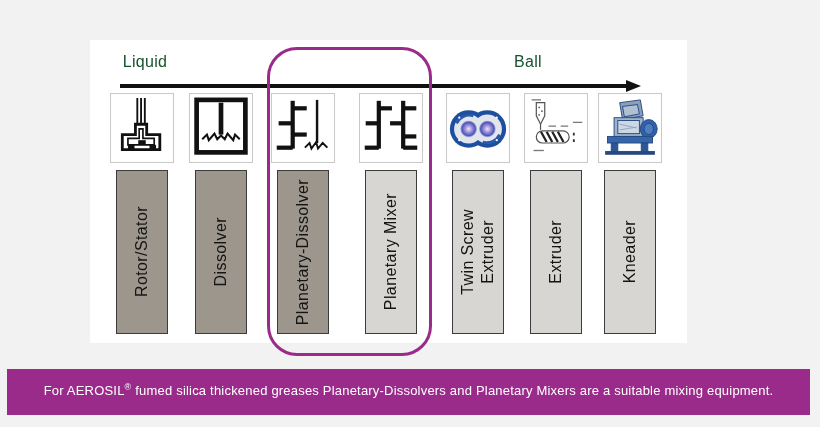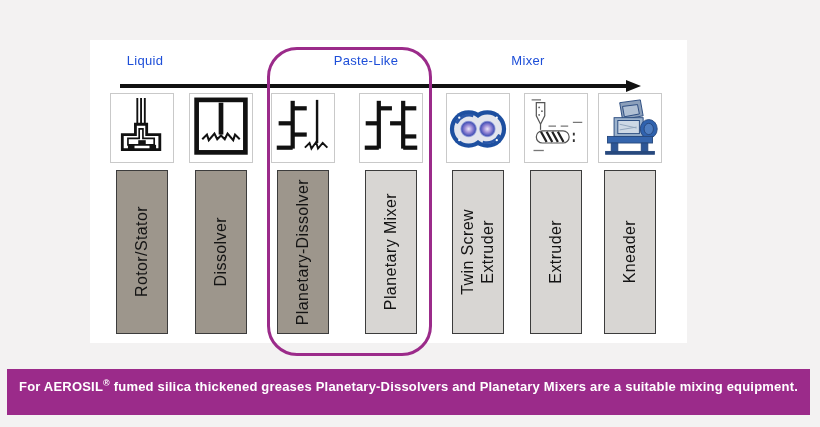--- a/index.html
+++ b/index.html
@@ -1,19 +1,19 @@
 <!DOCTYPE html>
 <html><head>
 <meta charset="utf-8">
 <style>
   html,body{margin:0;padding:0;background:#f3f2f2;}
   *{box-sizing:border-box;font-family:"Liberation Sans",sans-serif;}
   .stage{position:relative;width:820px;height:427px;background:#f3f2f2;overflow:hidden;}
   .panel{position:absolute;left:90px;top:40px;width:597px;height:303px;background:#ffffff;}
-  .section-label{position:absolute;top:53px;font-size:13px;color:#1d4ed8;letter-spacing:.3px;text-align:center;}
+  .section-label{position:absolute;top:53px;font-size:16px;color:#14532d;letter-spacing:.3px;text-align:center;}
   #lbl-liquid{left:104px;width:82px;}
   #lbl-paste{left:305px;width:122px;}
   #lbl-solid{left:486px;width:84px;}
   .axis-line{position:absolute;left:120px;top:84px;width:508px;height:3.5px;background:#111;}
   .axis-head{position:absolute;left:626px;top:79.5px;width:0;height:0;
     border-left:15px solid #111;border-top:6.5px solid transparent;border-bottom:6.5px solid transparent;}
   .highlight-box{position:absolute;left:267px;top:47px;width:165px;height:309px;
     border:3.5px solid #9b2b8a;border-radius:30px;pointer-events:none;z-index:5;}
   .col{position:absolute;top:93px;width:64px;}
   .icon-box{position:absolute;top:0;left:0;width:64px;height:70px;background:#fff;
@@ -21,34 +21,33 @@
   .bar{position:absolute;top:77px;left:6px;width:52px;height:164px;border:1.2px solid #3c3c3c;
     display:flex;align-items:center;justify-content:center;gap:2px;}
   .bar.dark{background:#9d968c;}
   .bar.light{background:#d8d6d3;}
   .bar-label{writing-mode:vertical-rl;transform:rotate(180deg);font-size:16px;color:#141414;
     letter-spacing:.4px;white-space:nowrap;line-height:1.1;}
   #col-1{left:110px;} #col-2{left:189px;} #col-3{left:271px;} #col-4{left:359px;}
   #col-5{left:446px;} #col-6{left:524px;} #col-7{left:598px;}
   .banner{position:absolute;left:7px;top:369px;width:803px;height:46px;background:#9b2b8a;
     color:#ffffff;text-align:center;padding-top:5px;}
-  .banner-line{font-size:13px;font-weight:bold;line-height:19px;letter-spacing:.2px;white-space:nowrap;}
+  .banner-line{font-size:13px;font-weight:normal;line-height:26px;letter-spacing:.2px;white-space:nowrap;}
   .banner-line sup{font-size:9px;}
   svg{display:block;}
 </style>
 </head>
 <body>
 
 <div class="stage">
 
   <div class="panel"></div>
 
   <div class="section-label" id="lbl-liquid">Liquid</div>
-  <div class="section-label" id="lbl-paste">Paste-Like</div>
-  <div class="section-label" id="lbl-solid">Mixer</div>
+  <div class="section-label" id="lbl-solid">Ball</div>
 
   <div class="axis-line"></div>
   <div class="axis-head"></div>
 
   <div class="col" id="col-1">
     <div class="icon-box">
       <svg width="60" height="66" viewBox="0 0 64 70">
         <g stroke="#111" fill="none">
           <path d="M27 3 V31 M31 3 V31 M35 3 V31" stroke-width="2"></path>
           <path d="M25 31 H37 V42 H51 V58 H11 V42 H25 Z" stroke-width="3"></path>

